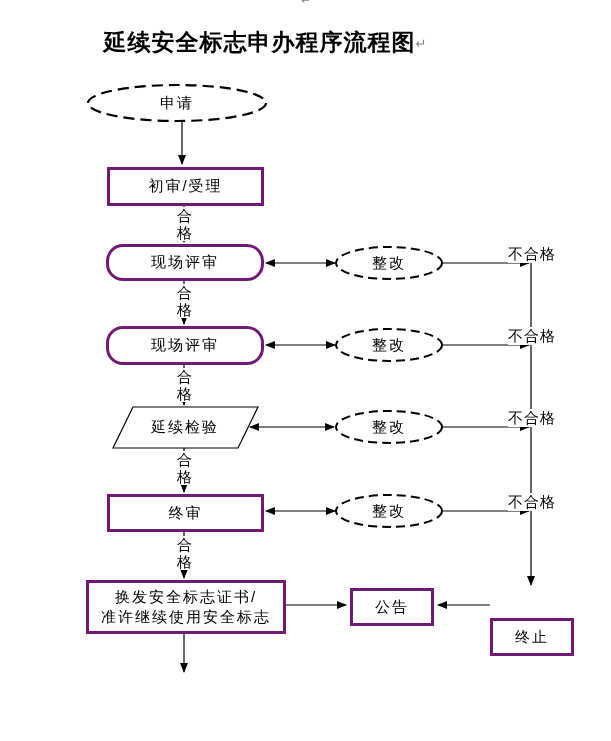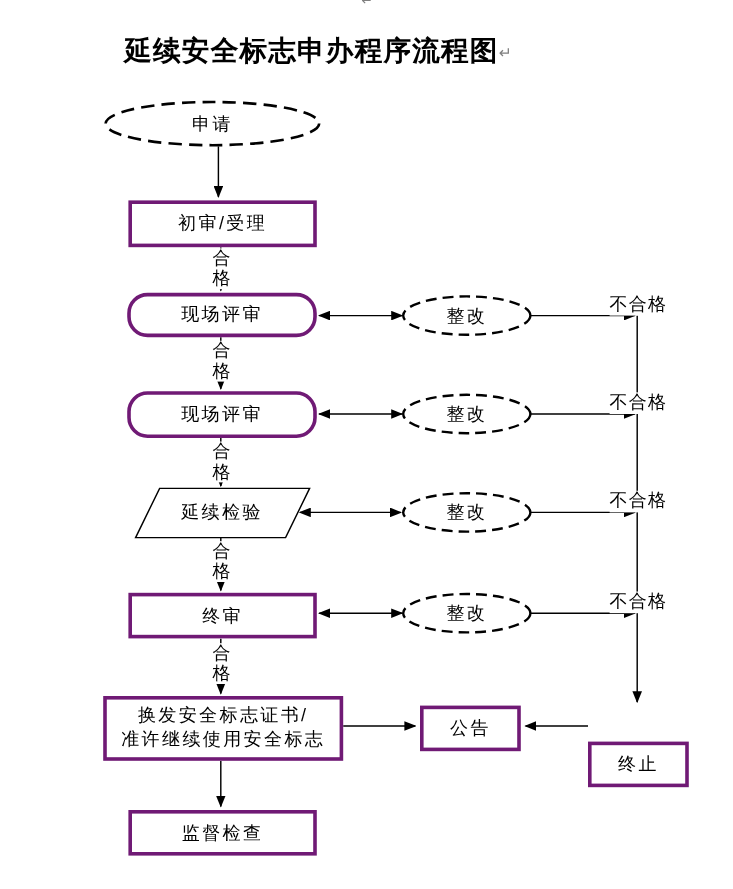--- a/index.html
+++ b/index.html
@@ -116,23 +116,20 @@
   </div>
 
   <div class="abs node" style="left:350px;top:588px;width:84px;height:38px;">
     <span>公告</span>
   </div>
 
   <div class="abs node" style="left:490px;top:618px;width:84px;height:38px;">
     <span>终止</span>
   </div>
 
-  <div class="abs node" style="left:107px;top:675px;width:157px;height:38px;">
-    <span>监督检查</span>
-  </div>
 
   <div class="abs shape-label" style="left:349px;top:252px;width:80px;height:22px;">整改</div>
   <div class="abs shape-label" style="left:349px;top:334px;width:80px;height:22px;">整改</div>
   <div class="abs shape-label" style="left:349px;top:416px;width:80px;height:22px;">整改</div>
   <div class="abs shape-label" style="left:349px;top:500px;width:80px;height:22px;">整改</div>
 
   <div class="abs pass-label" style="top:207px;">合格</div>
   <div class="abs pass-label" style="top:284px;">合格</div>
   <div class="abs pass-label" style="top:368px;">合格</div>
   <div class="abs pass-label" style="top:451px;">合格</div>

